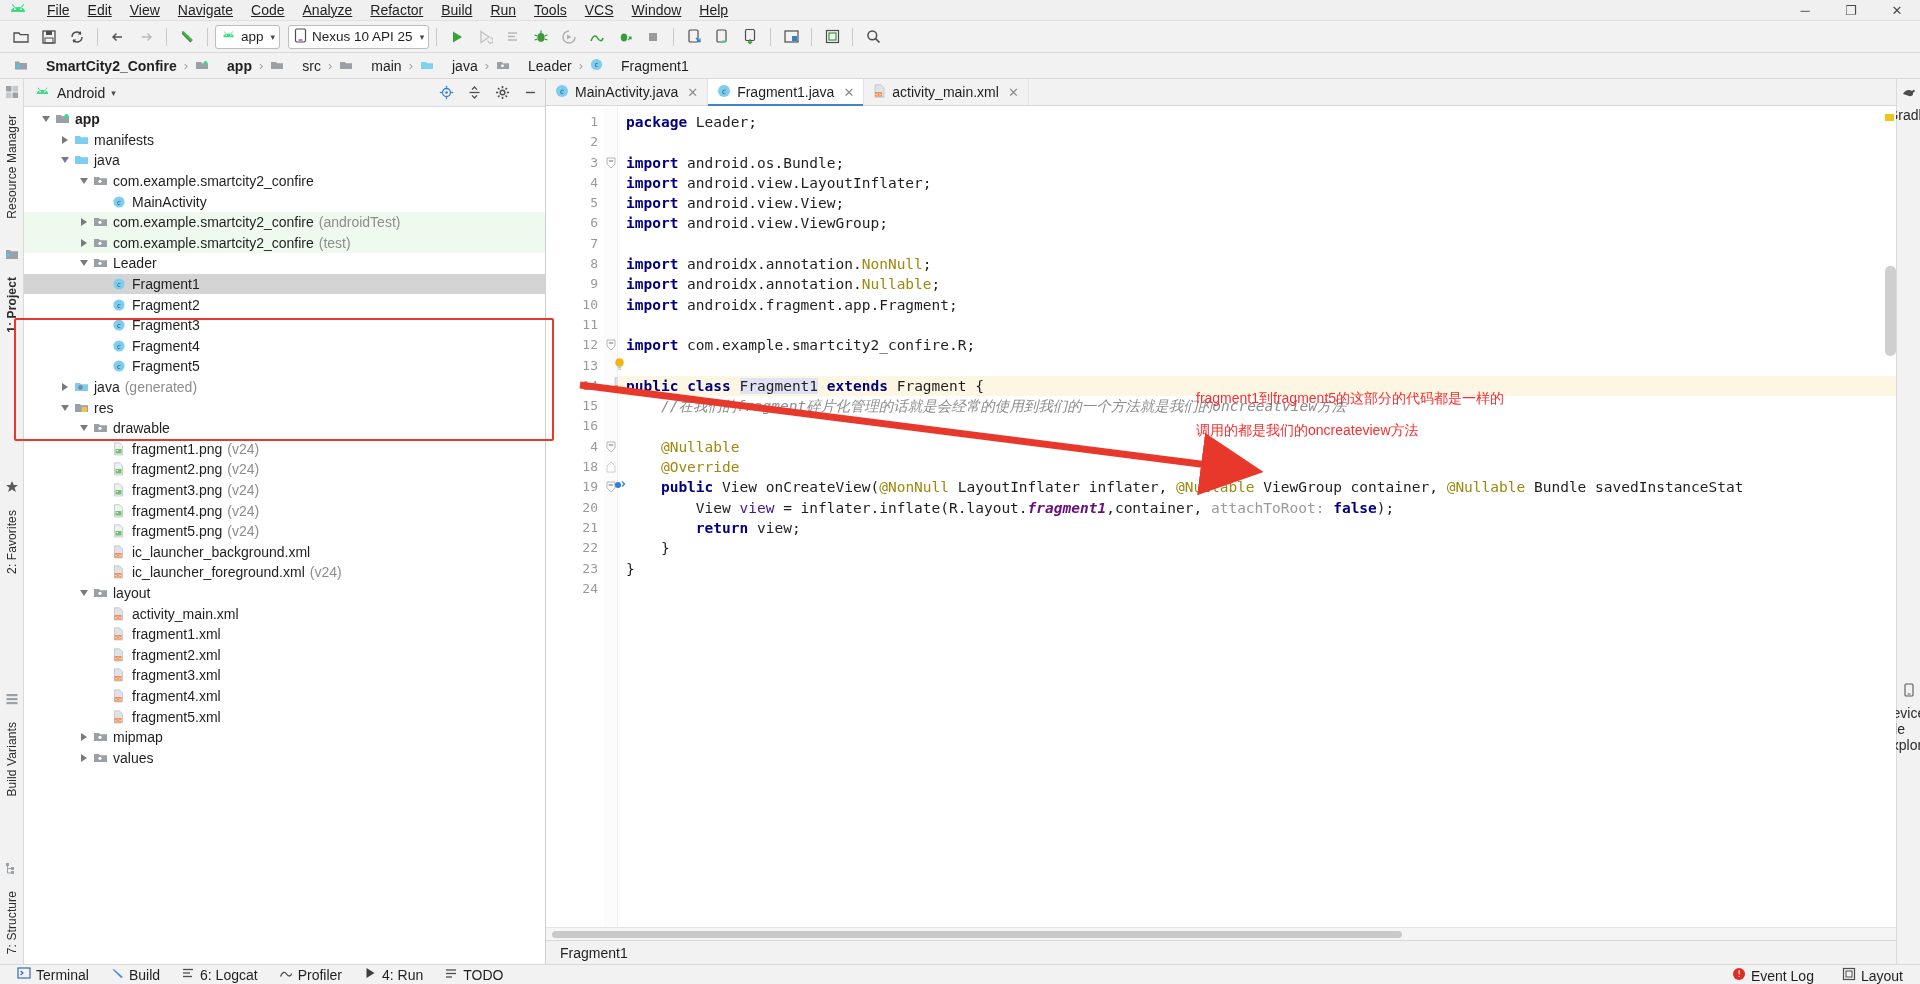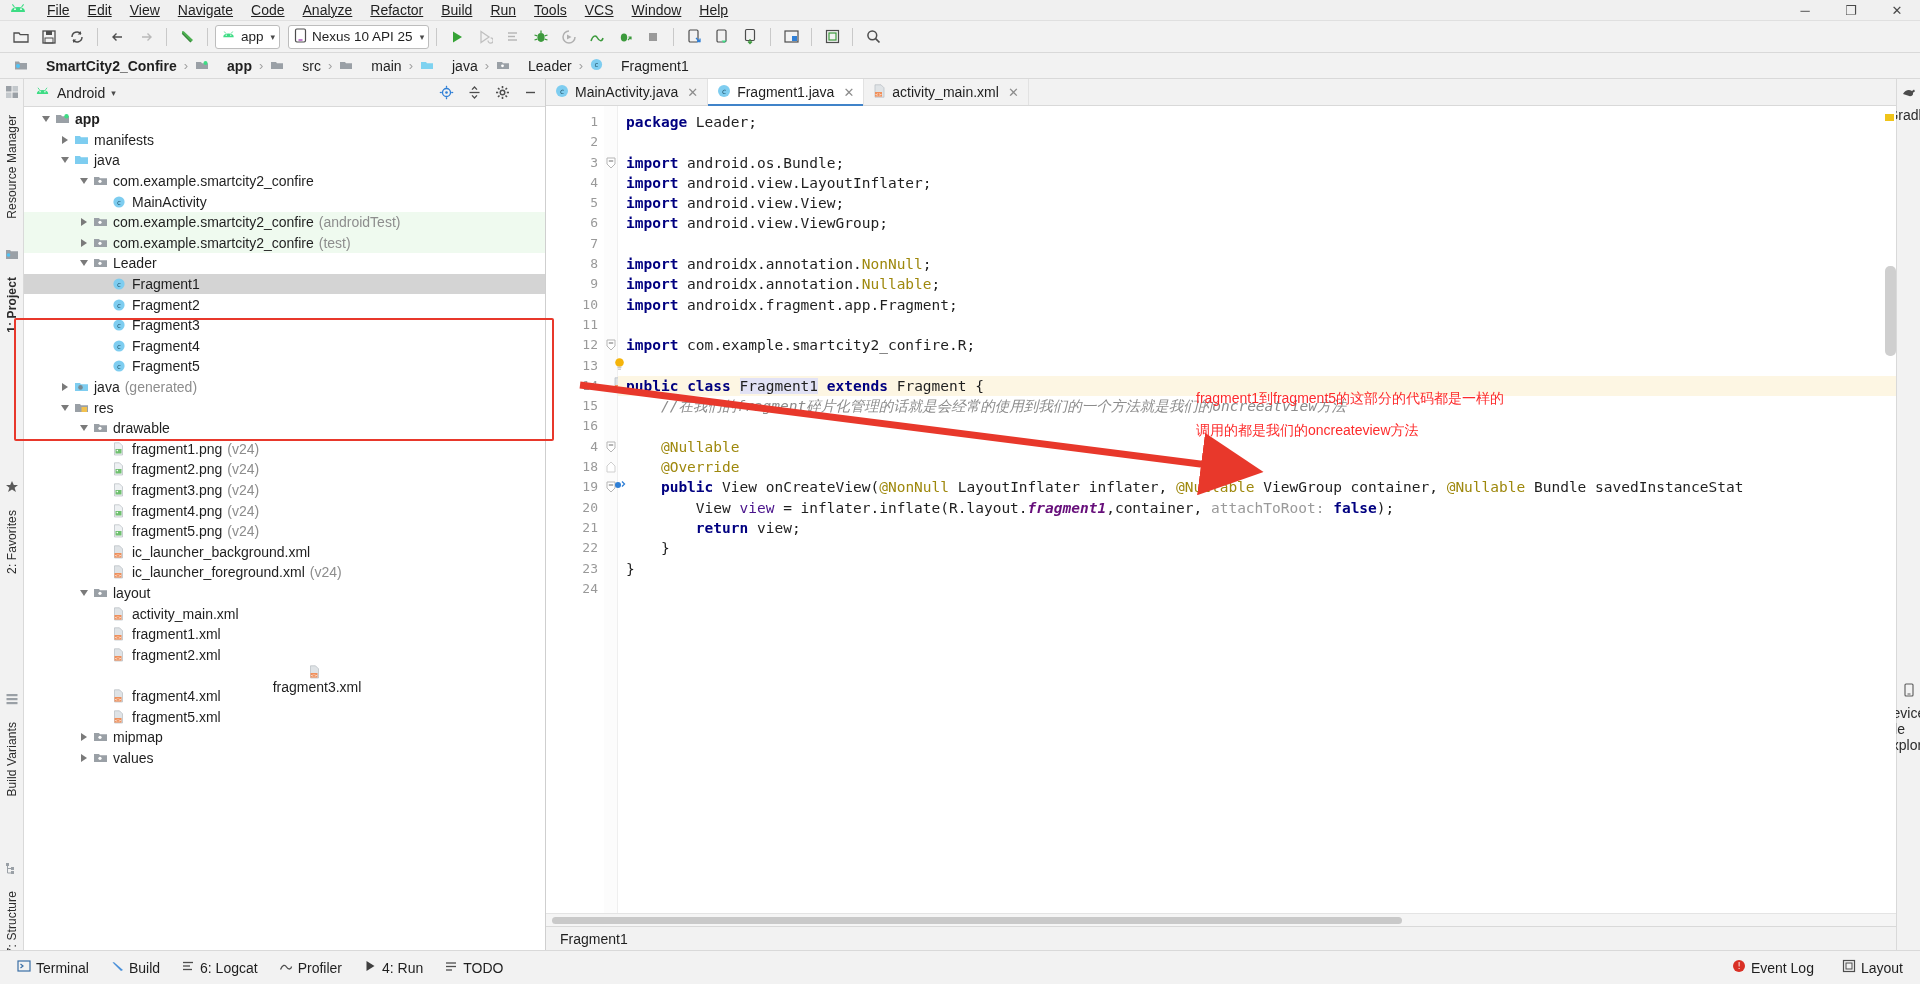--- a/index.html
+++ b/index.html
@@ -138,21 +138,21 @@
   .statusline {
     height:24px; background:#f2f2f2; border-top:1px solid #d9d9d9; display:flex; align-items:center;
     padding-left:14px; font-size:14px; color:#1f1f1f; flex:none;
   }
 
   
   .rrail { width:24px; background:#f2f2f2; border-left:1px solid #d9d9d9; flex:none; display:flex; flex-direction:column; align-items:center; }
 
   
   .bottombar {
-    height:34px; background:#f2f2f2; border-top:1px solid #d9d9d9; display:flex; align-items:center;
+    height:20px; background:#f2f2f2; border-top:1px solid #d9d9d9; display:flex; 
     padding-left:8px; gap:3px; flex:none; position:relative;
   }
   .bbtn { display:flex; align-items:center; gap:5px; padding:2px 9px; font-size:14px; color:#1f1f1f; border-radius:3px; }
   .bb-right { position:absolute; right:8px; display:flex; align-items:center; gap:10px; }
 
   
   .overlay { position:absolute; inset:0; pointer-events:none; z-index:50; }
   .redbox {
     position:absolute; border:2.5px solid #e8382b; border-radius:2px;
   }
@@ -806,21 +806,21 @@
             <span class="tw"></span>
             <span class="ni">
               <svg width="15" height="14" viewBox="0 0 15 14">
                 <path d="M2.5 0.8h5l3 3V13h-8z" fill="#dfe3e6" stroke="#b6bcc1" stroke-width=".7"></path>
                 <rect x="2.5" y="8" width="7" height="4.6" fill="#f08f5a"></rect>
                 <text x="6" y="11.9" font-size="4.2" text-anchor="middle" fill="#fff" font-family="DejaVu Sans">&lt;&gt;</text>
               </svg>
             </span>
             <span class="nlabel">fragment2.xml</span>
           </div>
-          <div class="node" style="padding-left: 71px; flex-direction: column;">
+          <div class="node" style="padding-left: 71px;">
             <span class="tw"></span>
             <span class="ni">
               <svg width="15" height="14" viewBox="0 0 15 14">
                 <path d="M2.5 0.8h5l3 3V13h-8z" fill="#dfe3e6" stroke="#b6bcc1" stroke-width=".7"></path>
                 <rect x="2.5" y="8" width="7" height="4.6" fill="#f08f5a"></rect>
                 <text x="6" y="11.9" font-size="4.2" text-anchor="middle" fill="#fff" font-family="DejaVu Sans">&lt;&gt;</text>
               </svg>
             </span>
             <span class="nlabel">fragment3.xml</span>
           </div>

